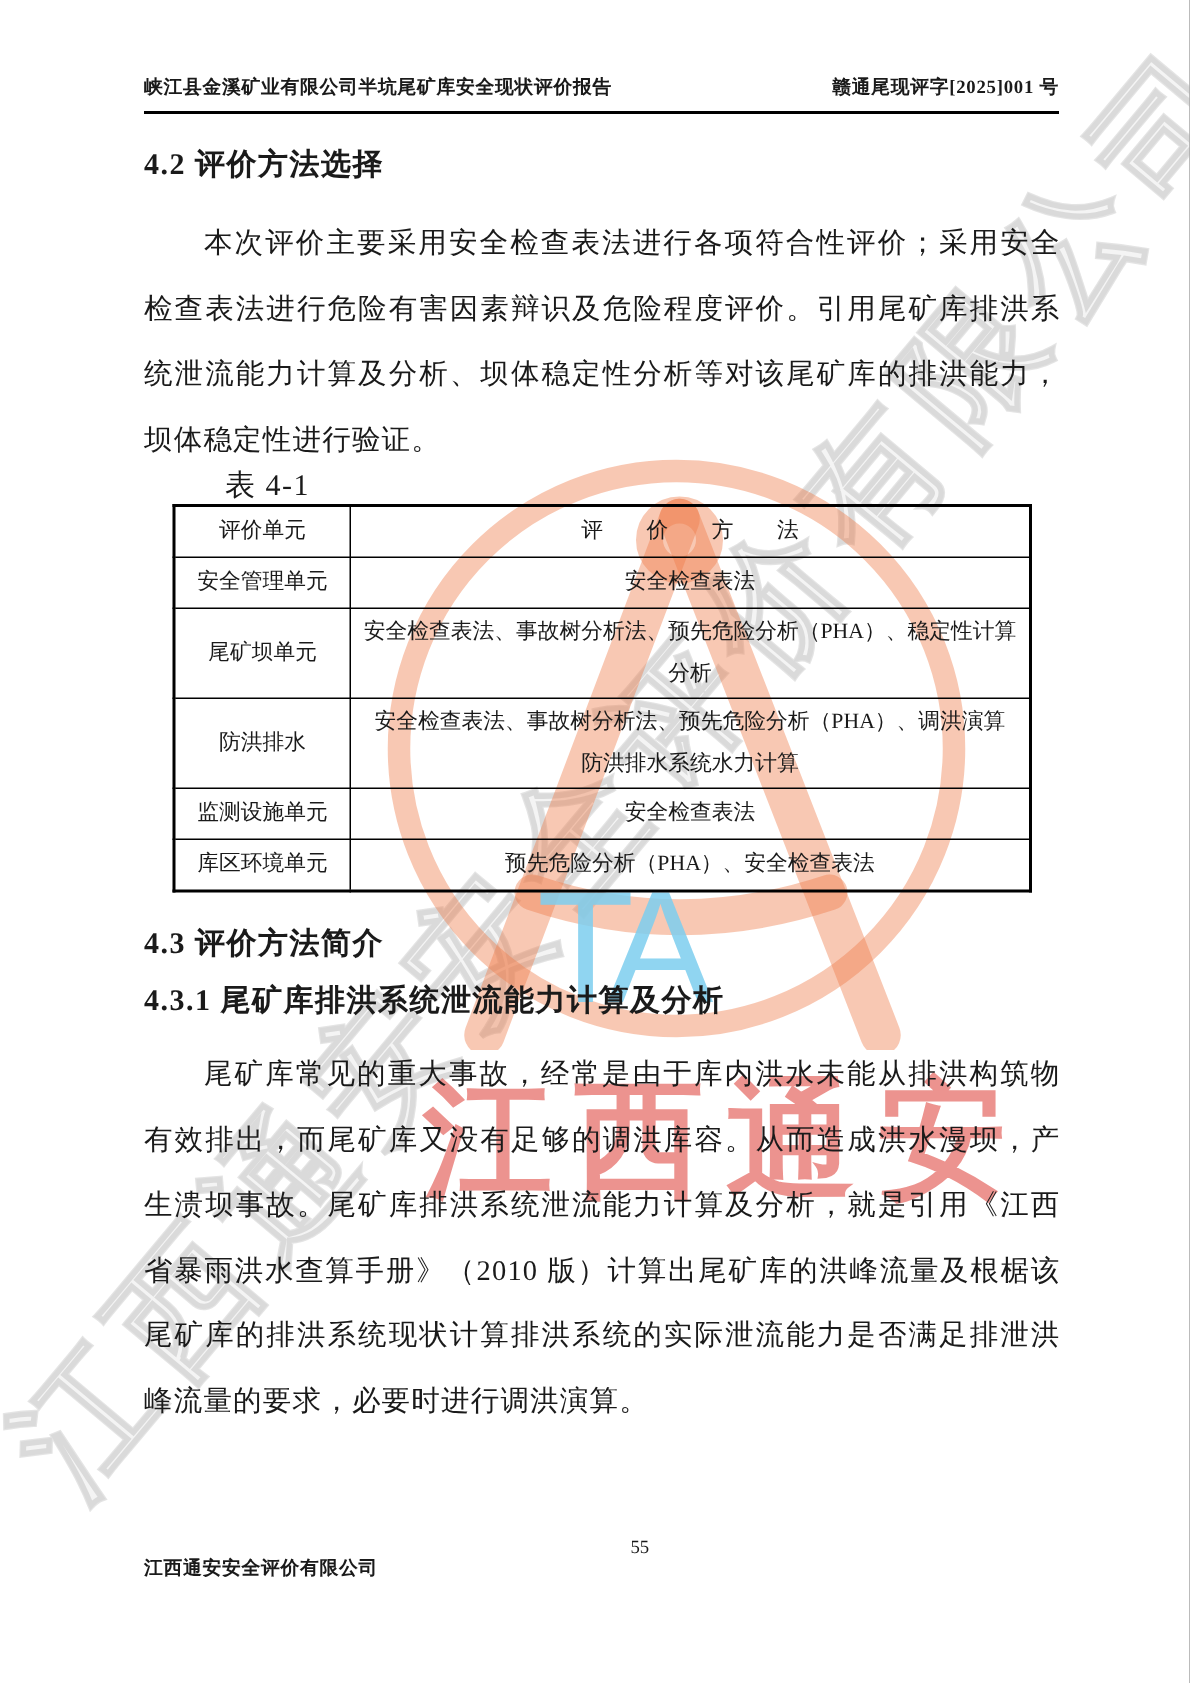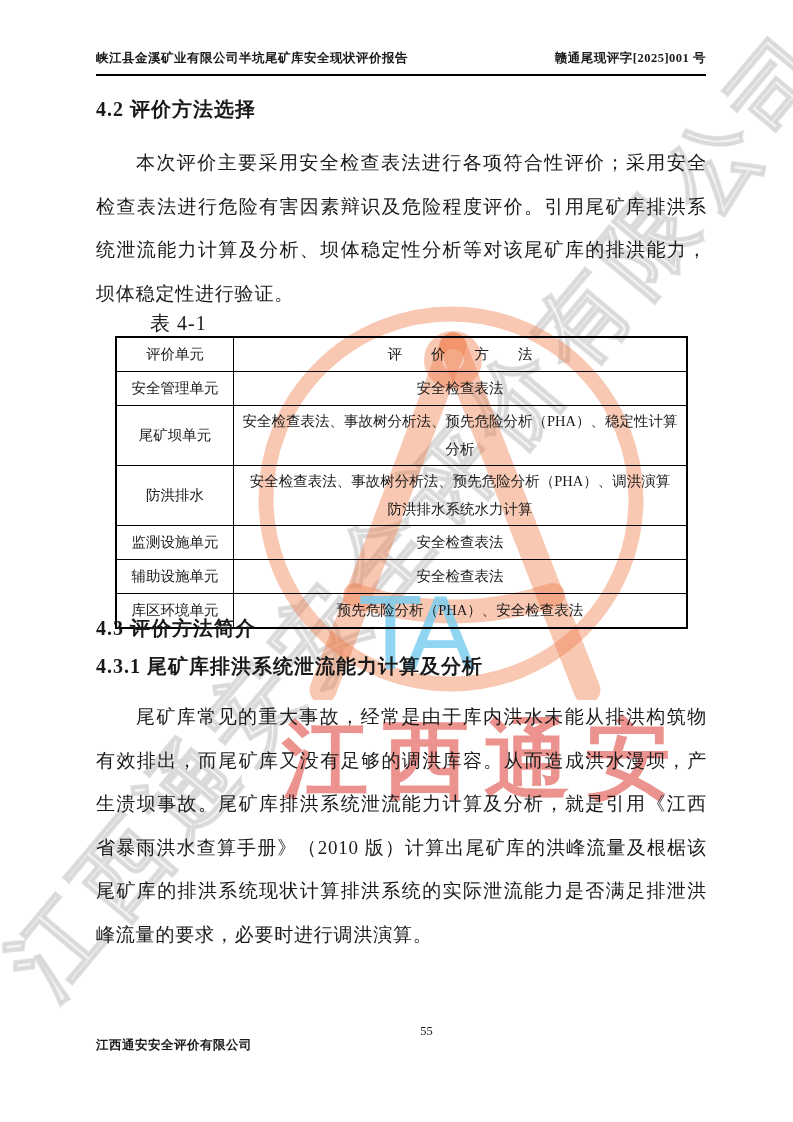--- a/index.html
+++ b/index.html
@@ -156,26 +156,20 @@
               <div>防洪排水系统水力计算</div>
             </td>
           </tr>
           <tr>
             <td class="unit-cell">监测设施单元</td>
             <td>
               <div>安全检查表法</div>
             </td>
           </tr>
           <tr>
-            <td class="unit-cell">辅助设施单元</td>
-            <td>
-              <div>安全检查表法</div>
-            </td>
-          </tr>
-          <tr>
             <td class="unit-cell">库区环境单元</td>
             <td>
               <div>预先危险分析（PHA）、安全检查表法</div>
             </td>
           </tr>
         </tbody>
     </table>
 
     <div class="h2 s43">4.3 评价方法简介</div>
     <div class="h2 s431">4.3.1 尾矿库排洪系统泄流能力计算及分析</div>

